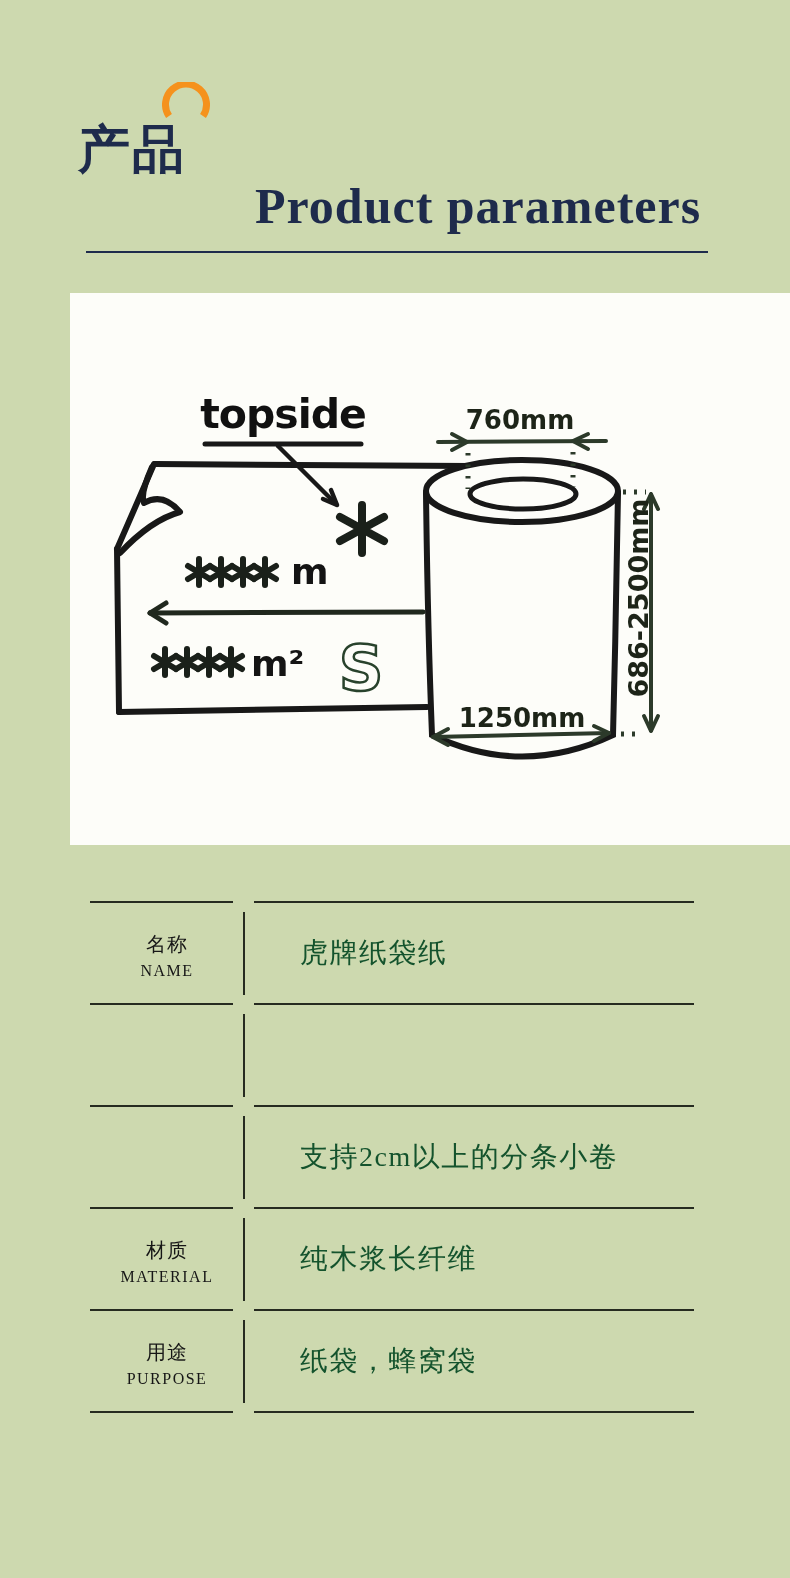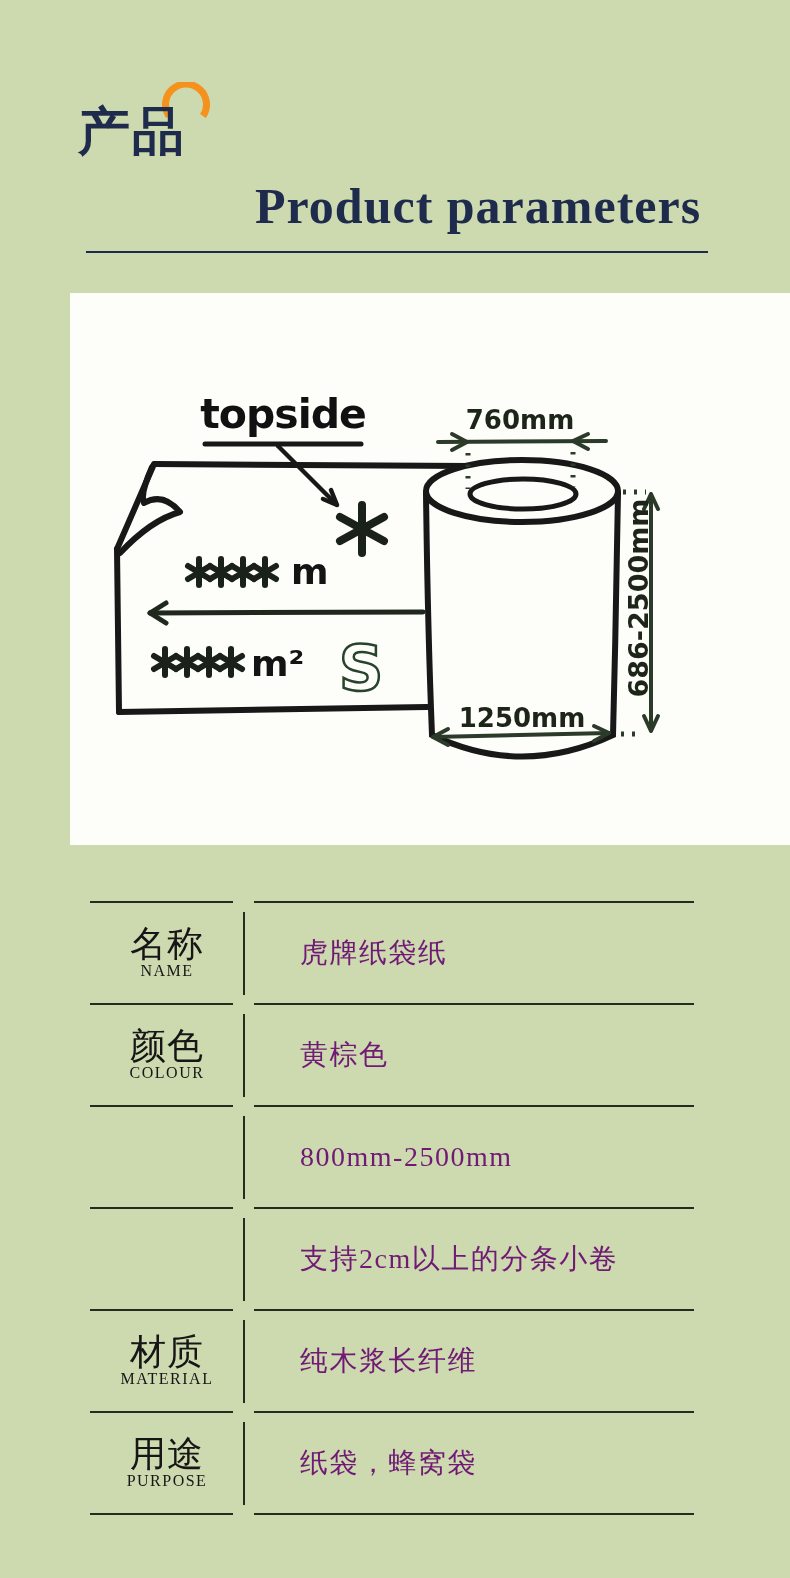--- a/index.html
+++ b/index.html
@@ -15,21 +15,21 @@
   .page{
     position:relative;
     width:790px;height:1578px;
     background:var(--bg);
     overflow:hidden;
     font-family:"Liberation Serif","DejaVu Serif",serif;
   }
   
   .arc-icon{position:absolute;left:162px;top:82px;width:48px;height:46px;}
   .title-cn{
-    position:absolute;left:78px;top:103px;
+    position:absolute;left:78px;top:121px;
     font-size:52px;line-height:58px;font-weight:bold;
     letter-spacing:2px;color:var(--navy);
     font-family:"Liberation Serif","DejaVu Serif",serif;
   }
   .title-en{
     position:absolute;left:255px;top:177px;
     font-size:50px;font-weight:600;letter-spacing:1px;
     color:var(--navy);white-space:nowrap;
     font-family:"Liberation Serif","DejaVu Serif",serif;
     text-align:right;
@@ -50,25 +50,25 @@
   }
   .t-row{position:relative;height:102px;}
   .sep{position:absolute;left:0;top:-1px;width:100%;height:2px;}
   .seg-l{position:absolute;left:0;top:0;width:143px;height:2px;background:var(--line);}
   .seg-r{position:absolute;left:164px;top:0;right:0;height:2px;background:var(--line);}
   .vdiv{position:absolute;left:153px;top:10px;bottom:9px;width:2px;background:var(--line);}
   .lbl{
     position:absolute;left:0;width:154px;top:50%;
     transform:translateY(-50%);text-align:center;color:var(--ink);
   }
-  .lbl-cn{font-size:36px;line-height:30px;letter-spacing:1px;}
+  .lbl-cn{font-size:20px;line-height:30px;letter-spacing:1px;}
   .lbl-en{font-size:16px;line-height:15px;letter-spacing:1.5px;margin-top:4px;}
   .val{
     position:absolute;left:210px;top:50%;transform:translateY(-50%);
-    font-size:28px;letter-spacing:1.5px;color:#701a75;white-space:nowrap;text-align:right;
+    font-size:28px;letter-spacing:1.5px;color:#14532d;white-space:nowrap;text-align:right;
   }
   .t-bottom{position:relative;height:2px;}
 </style>
 </head>
 <body>
 
 <div class="page">
 
   <svg class="arc-icon" viewBox="0 0 48 46">
     <path d="M7 34 A 20.5 20.5 0 1 1 41 34" fill="none" stroke="#f5921d" stroke-width="7"></path>
@@ -172,40 +172,27 @@
           <span class="seg-r"></span>
       </div>
       <div class="vdiv"></div>
       <div class="lbl">
         <div class="lbl-cn">名称</div>
         <div class="lbl-en">NAME</div>
       </div>
       <div class="val">虎牌纸袋纸</div>
     </div>
 
-    <div class="t-row">
-      <div class="sep">
-        <span class="seg-l"></span>
-          <span class="seg-r"></span>
-      </div>
-      <div class="vdiv"></div>
-      <div class="lbl">
-        <div class="lbl-cn">颜色</div>
-        <div class="lbl-en">COLOUR</div>
-      </div>
-      <div class="val">黄棕色</div>
-    </div>
-
-    <div class="t-row">
-      <div class="sep">
-        <span class="seg-l"></span>
-          <span class="seg-r"></span>
-      </div>
-      <div class="vdiv"></div>
-      <div class="val">800mm-2500mm</div>
+
+    <div class="t-row">
+      <div class="sep">
+        <span class="seg-l"></span>
+          <span class="seg-r"></span>
+      </div>
+      <div class="vdiv"></div>
     </div>
 
     <div class="t-row">
       <div class="sep">
         <span class="seg-l"></span>
           <span class="seg-r"></span>
       </div>
       <div class="vdiv"></div>
       <div class="val">支持2cm以上的分条小卷</div>
     </div>

